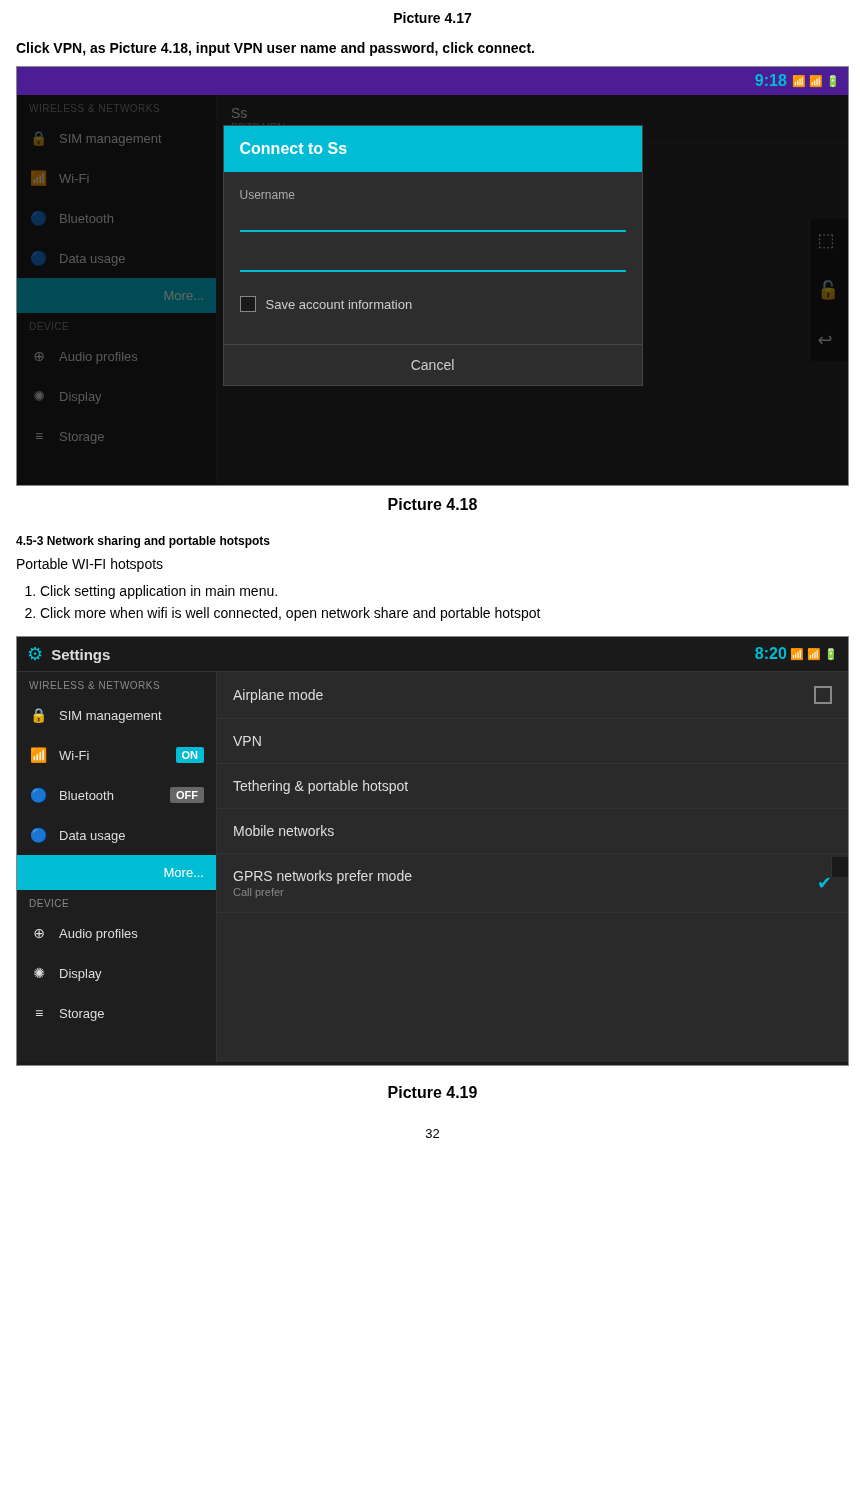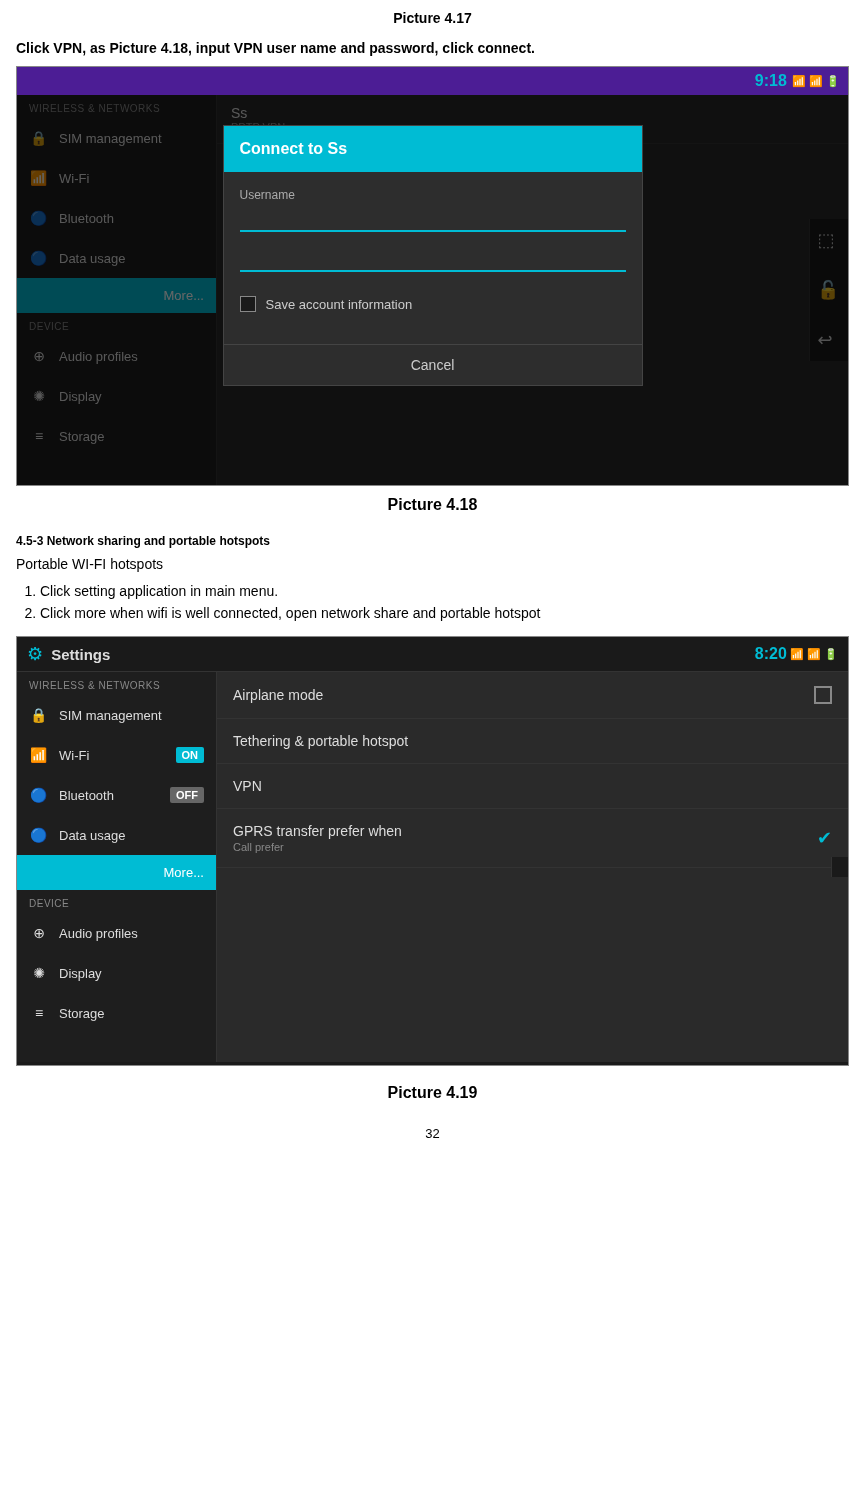--- a/index.html
+++ b/index.html
@@ -464,28 +464,31 @@
         <span>Storage</span>
       </div>
     </div>
 
     <div class="main-content2">
       <div class="menu-item">
         <span class="menu-item-text">Airplane mode</span>
         <div class="menu-checkbox"></div>
       </div>
       <div class="menu-item">
+        <span class="menu-item-text">VPN</span>
+      </div>
+      <div class="menu-item">
         <span class="menu-item-text">Tethering &amp; portable hotspot</span>
       </div>
       <div class="menu-item">
-        <span class="menu-item-text">VPN</span>
+        <span class="menu-item-text">Mobile networks</span>
       </div>
       <div class="menu-item">
         <div>
-          <div class="menu-item-text">GPRS transfer prefer when</div>
+          <div class="menu-item-text">GPRS networks prefer mode</div>
           <div class="menu-item-sub">Call prefer</div>
         </div>
         <span class="menu-item-check">✔</span>
       </div>
     </div>
 
     <div style="position:absolute;right:0;top:50%;transform:translateY(-50%);display:flex;flex-direction:column;gap:28px;padding:10px 8px;background:#1a1a1a;border-left:1px solid #333;">
     </div>
   </div>
 </div>

